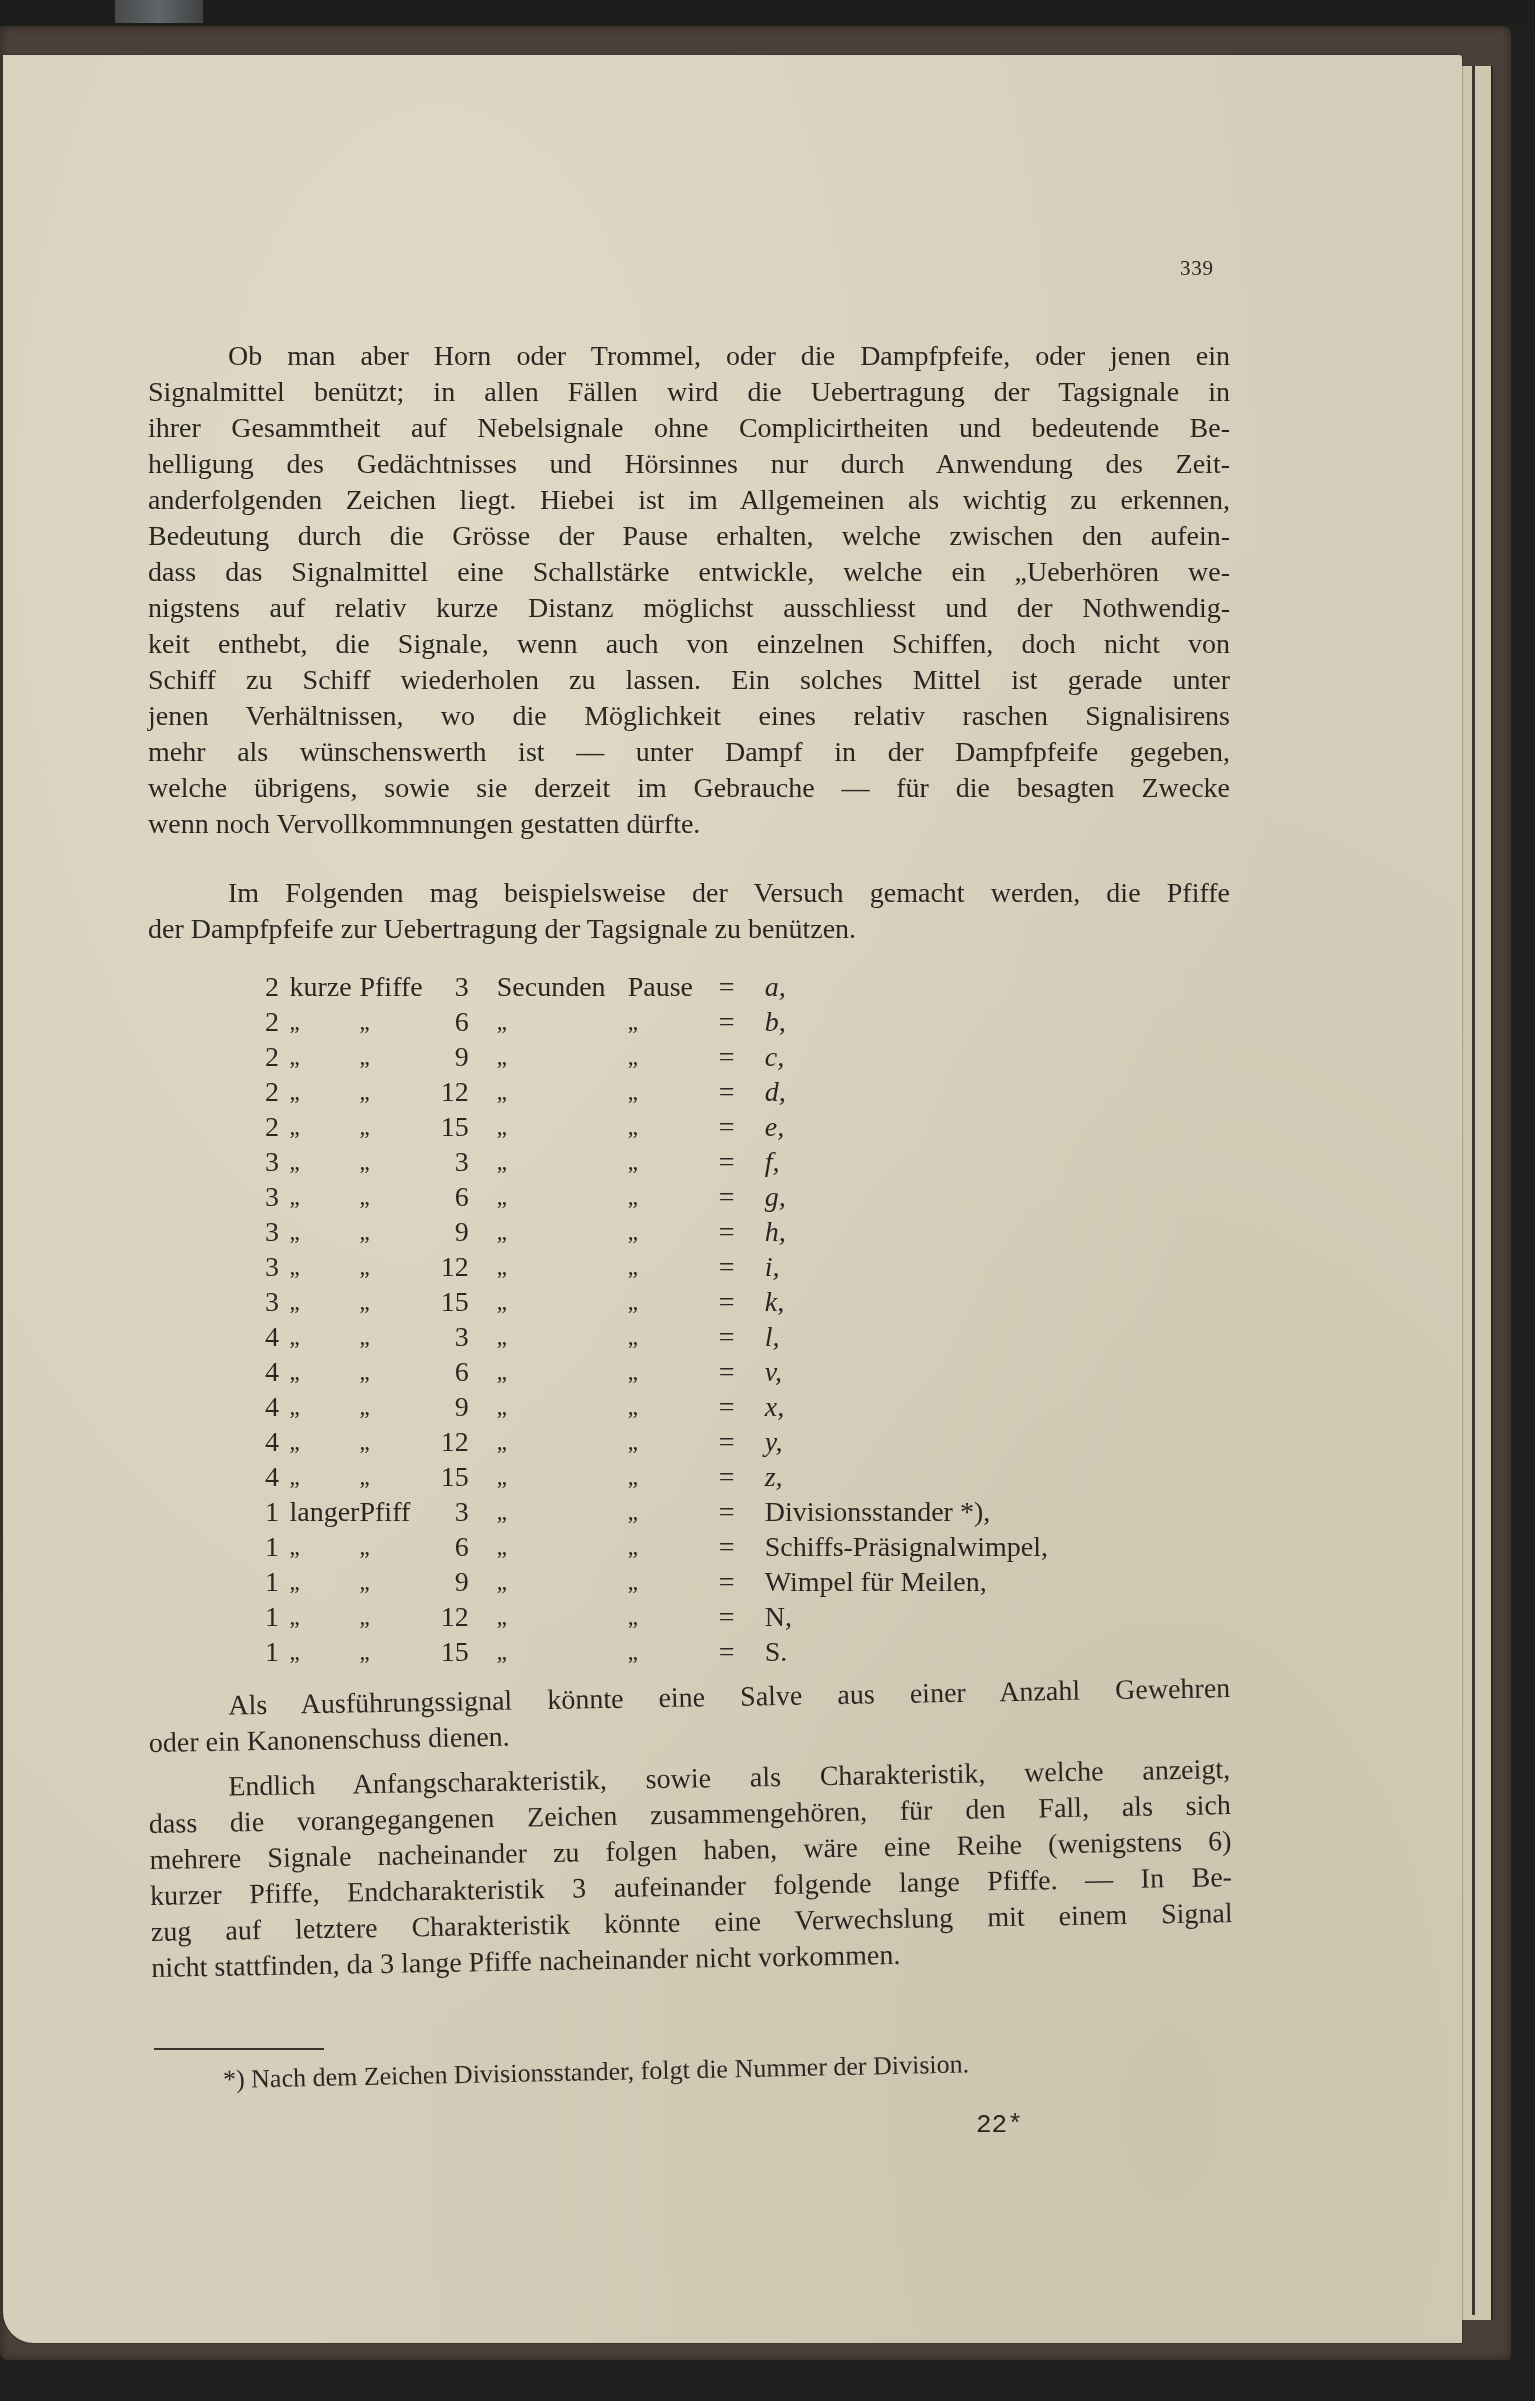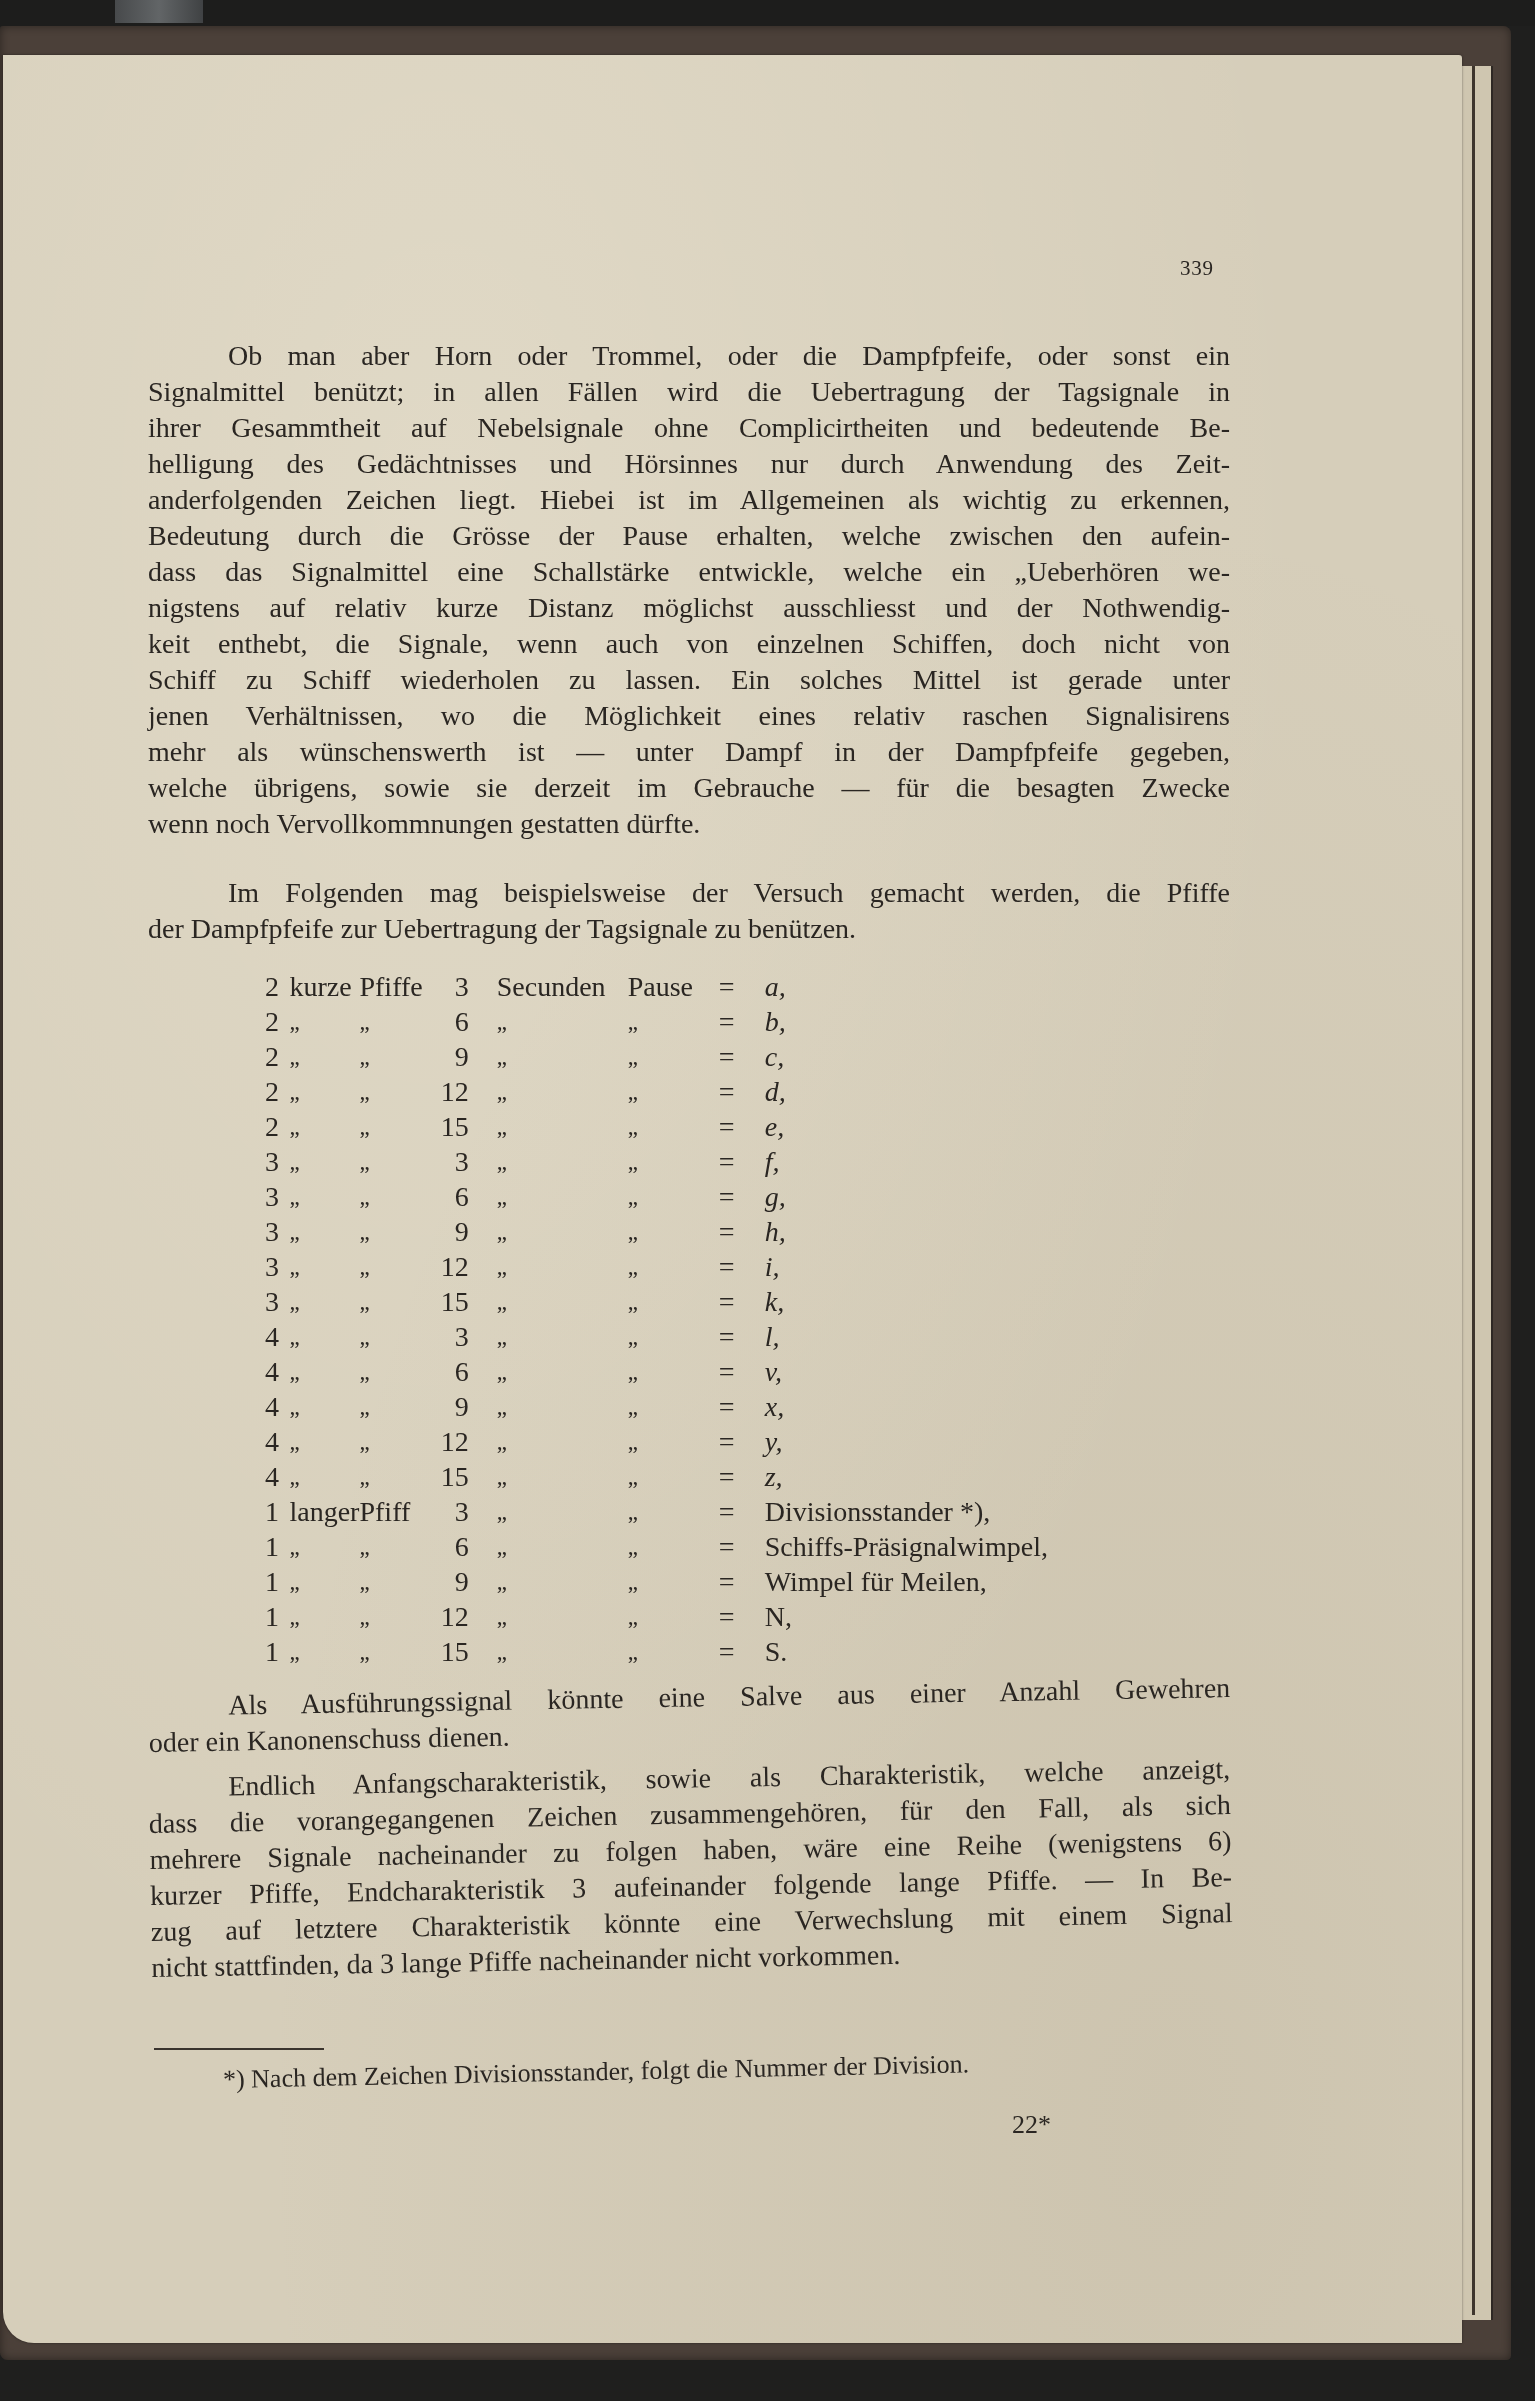--- a/index.html
+++ b/index.html
@@ -124,42 +124,43 @@
     .footnote {
       position: absolute;
       left: 223px; top: 2065px;
       font-size: 26px;
       color: #2a2622;
       transform: rotate(-1.2deg);
       transform-origin: left center;
     }
     .signature {
       position: absolute;
-      left: 1012px; top: 2110px;
+      left: 976px; top: 2110px;
       font-size: 26px;
       color: #2a2622;
+      font-family: Liberation Mono, monospace;
     }
     .tilt { transform: rotate(-1.0deg); transform-origin: left top; }
   </style>
 </head>
 <body>
 
 <div class="cover-top">
   <div class="glare"></div>
 </div>
 <div class="binding"></div>
 <div class="page-stack"></div>
 <div class="page-stack-inner"></div>
 
 <div class="page"></div>
 
 <div class="page-number">339</div>
 
 <div class="text-block para-1">
-  <span class="line indent">Ob man aber Horn oder Trommel, oder die Dampfpfeife, oder sonst ein</span>
+  <span class="line indent">Ob man aber Horn oder Trommel, oder die Dampfpfeife, oder jenen ein</span>
   <span class="line">Signalmittel benützt; in allen Fällen wird die Uebertragung der Tagsignale in</span>
   <span class="line">ihrer Gesammtheit auf Nebelsignale ohne Complicirtheiten und bedeutende Be-</span>
   <span class="line">helligung des Gedächtnisses und Hörsinnes nur durch Anwendung des Zeit-</span>
   <span class="line">anderfolgenden Zeichen liegt. Hiebei ist im Allgemeinen als wichtig zu erkennen,</span>
   <span class="line">Bedeutung durch die Grösse der Pause erhalten, welche zwischen den aufein-</span>
   <span class="line">dass das Signalmittel eine Schallstärke entwickle, welche ein „Ueberhören we-</span>
   <span class="line">nigstens auf relativ kurze Distanz möglichst ausschliesst und der Nothwendig-</span>
   <span class="line">keit enthebt, die Signale, wenn auch von einzelnen Schiffen, doch nicht von</span>
   <span class="line">Schiff zu Schiff wiederholen zu lassen. Ein solches Mittel ist gerade unter</span>
   <span class="line">jenen Verhältnissen, wo die Möglichkeit eines relativ raschen Signalisirens</span>

